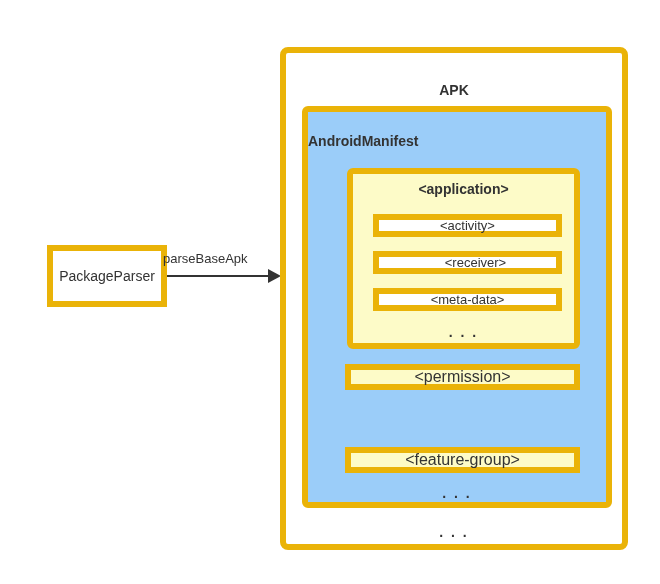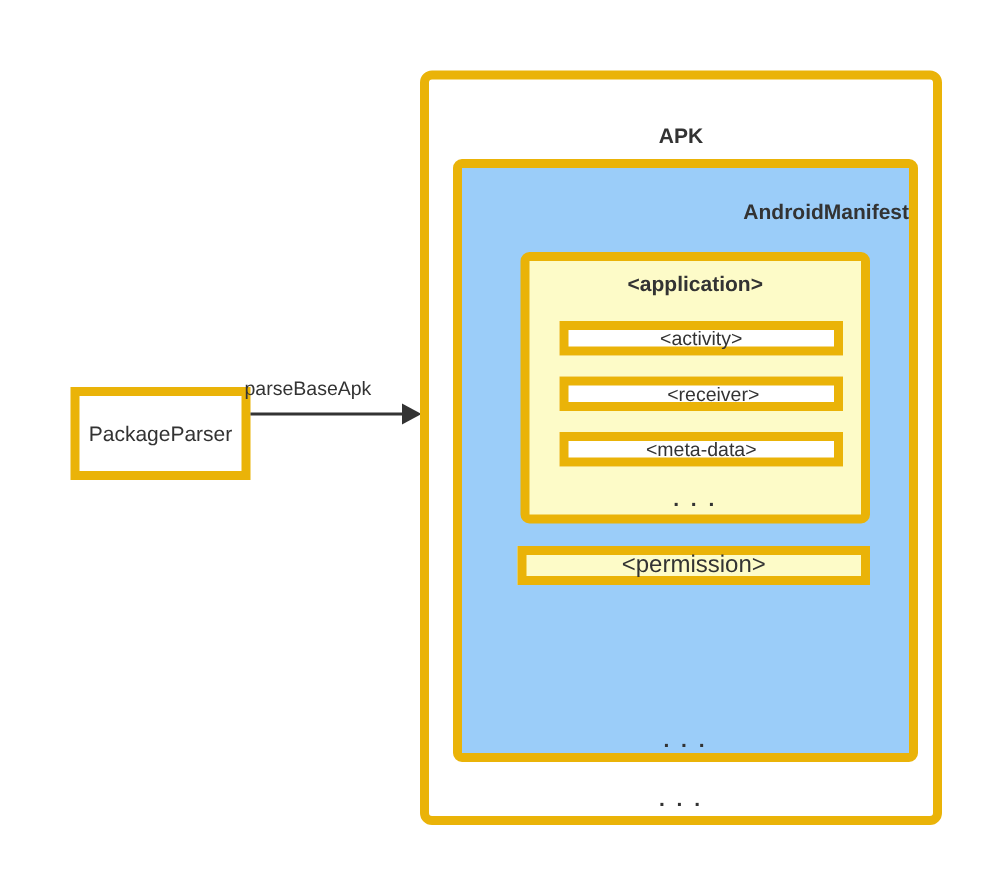--- a/index.html
+++ b/index.html
@@ -17,21 +17,20 @@
   }
   .abs { position: absolute; }
   .bordered { border: 6px solid #eab308; }
   .center-flex { display: flex; align-items: center; justify-content: center; }
 
   
   .pp-box {
     left: 47px; top: 245px; width: 120px; height: 62px;
     background: #ffffff;
     font-size: 14px;
-    margin-top: 13px;
   }
 
   
   .arrow-line {
     left: 167px; top: 275px; width: 103px; height: 2px;
     background: #333333;
   }
   .arrow-head {
     left: 268px; top: 269px; width: 0; height: 0;
     border-top: 7px solid transparent;
@@ -57,21 +56,21 @@
   }
 
   
   .manifest-box {
     left: 16px; top: 53px; width: 310px; height: 402px;
     background: #9BCDF9;
     border-radius: 6px;
   }
   .manifest-title {
     left: 0; top: 21px; width: 100%;
-    text-align: right;
+    text-align: left;
     font-weight: bold; font-size: 14px;
   }
 
   
   .application-box {
     left: 39px; top: 56px; width: 233px; height: 181px;
     background: #FDFBC8;
     border-radius: 6px;
   }
   .application-title {
@@ -141,20 +140,23 @@
         <div class="abs bordered center-flex white-bar b2">
           <span>&lt;meta-data&gt;</span>
         </div>
 
         <div class="abs ellipsis in-application">. . .</div>
       </div>
 
       <div class="abs bordered center-flex yellow-bar b0">
         <span>&lt;permission&gt;</span>
       </div>
+      <div class="abs bordered center-flex yellow-bar b2">
+        <span>&lt;feature-group&gt;</span>
+      </div>
 
       <div class="abs ellipsis in-manifest">. . .</div>
     </div>
 
     <div class="abs ellipsis in-apk">. . .</div>
   </div>
 
 </div>
 
 </body></html>

